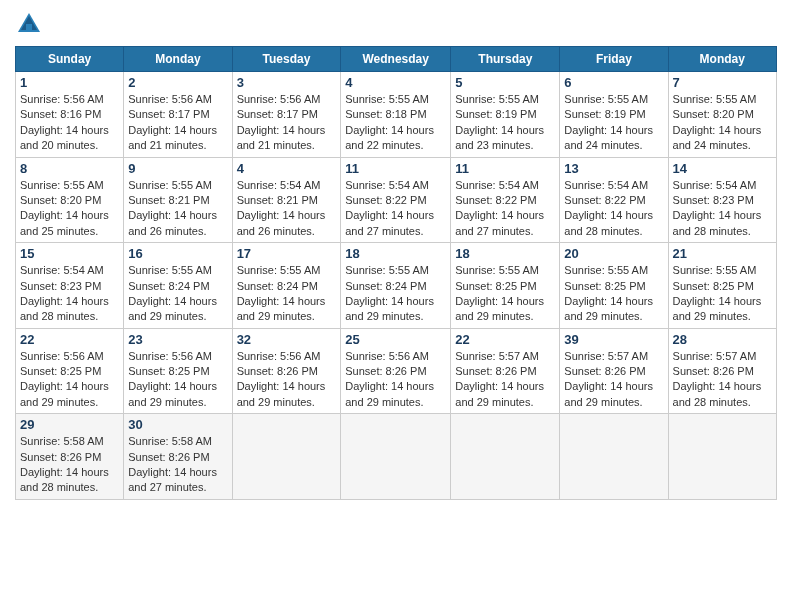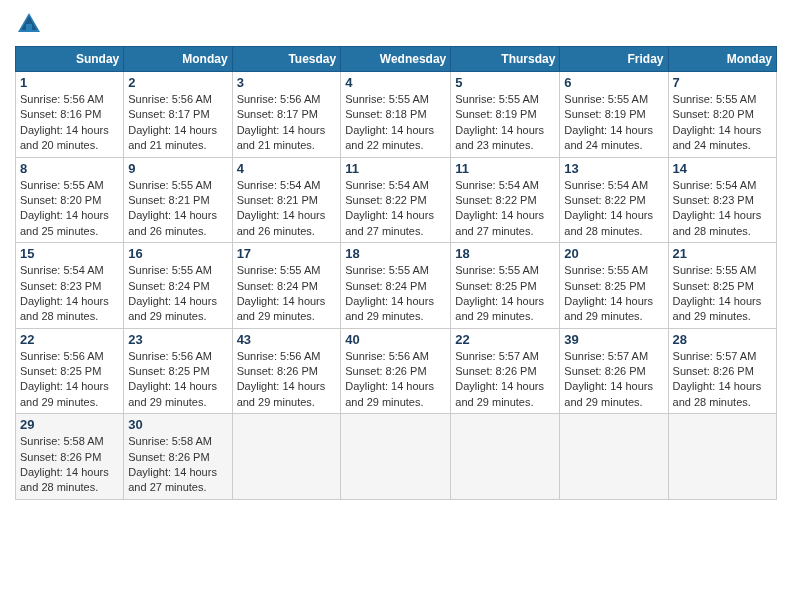--- a/index.html
+++ b/index.html
@@ -60,21 +60,21 @@
     }
     .calendar {
       width: 100%;
       border-collapse: collapse;
       font-size: 9.5px;
     }
     .calendar thead th {
       background: #2471a3;
       color: #fff;
       padding: 5px 4px;
-      text-align: right;
+      text-align: center;
       font-size: 12px;
       border: 1px solid #1a5a8a;
     }
     .calendar tbody td {
       border: 1px solid #ccc;
       vertical-align: top;
       padding: 3px 4px;
       height: 78px;
       width: 113px;
       background: #fff;
@@ -227,25 +227,25 @@
         <tr>
           <td>
             <span class="day-num">22</span>
             <div class="day-detail">Sunrise: 5:56 AM<br>Sunset: 8:25 PM<br>Daylight: 14 hours and 29 minutes.</div>
           </td>
           <td>
             <span class="day-num">23</span>
             <div class="day-detail">Sunrise: 5:56 AM<br>Sunset: 8:25 PM<br>Daylight: 14 hours and 29 minutes.</div>
           </td>
           <td>
-            <span class="day-num">43</span>
+            <span class="day-num">32</span>
             <div class="day-detail">Sunrise: 5:56 AM<br>Sunset: 8:26 PM<br>Daylight: 14 hours and 29 minutes.</div>
           </td>
           <td>
-            <span class="day-num">40</span>
+            <span class="day-num">25</span>
             <div class="day-detail">Sunrise: 5:56 AM<br>Sunset: 8:26 PM<br>Daylight: 14 hours and 29 minutes.</div>
           </td>
           <td>
             <span class="day-num">22</span>
             <div class="day-detail">Sunrise: 5:57 AM<br>Sunset: 8:26 PM<br>Daylight: 14 hours and 29 minutes.</div>
           </td>
           <td>
             <span class="day-num">39</span>
             <div class="day-detail">Sunrise: 5:57 AM<br>Sunset: 8:26 PM<br>Daylight: 14 hours and 29 minutes.</div>
           </td>

